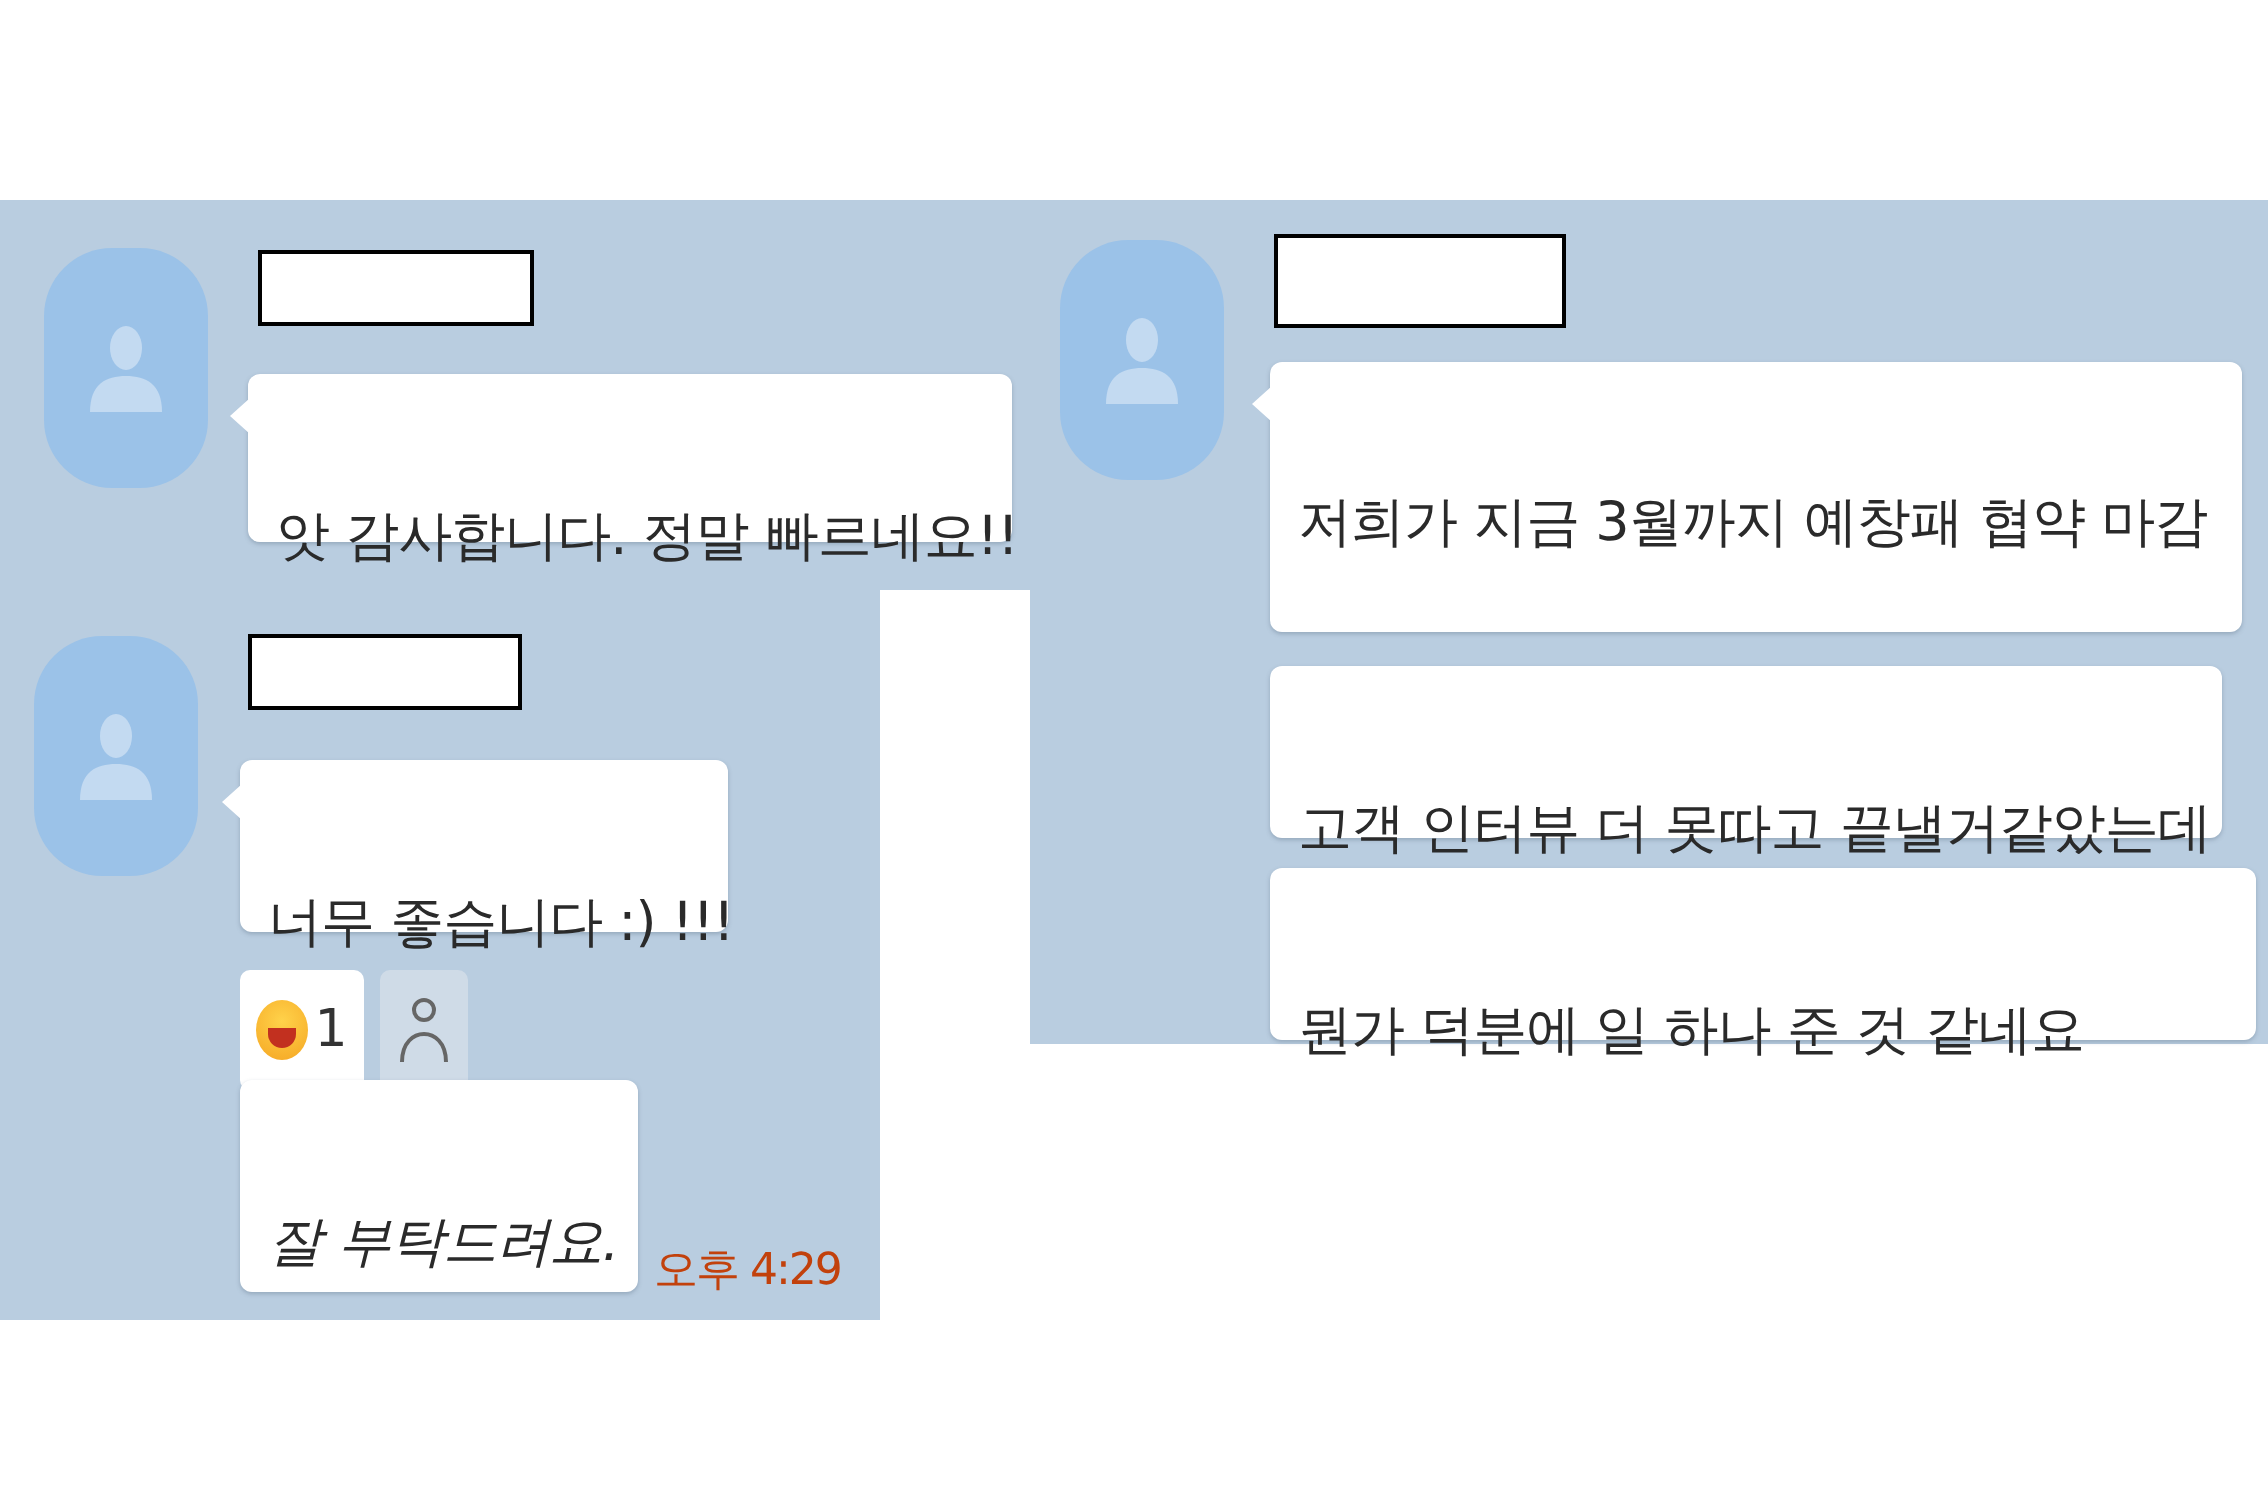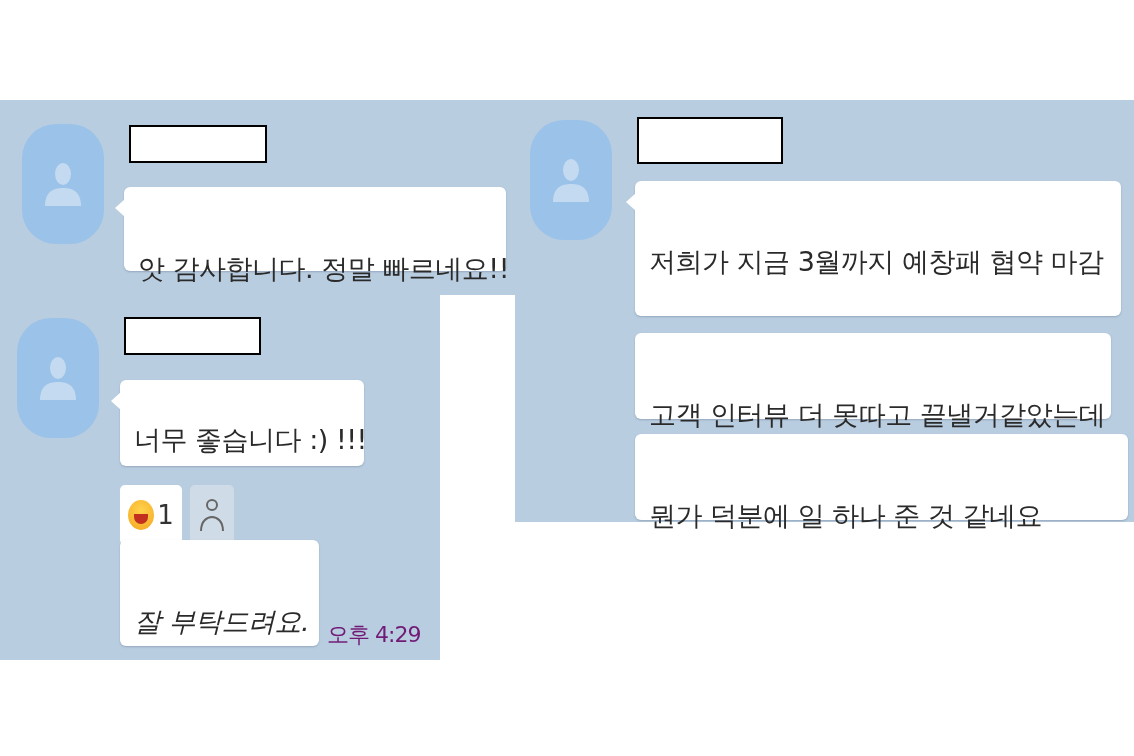--- a/index.html
+++ b/index.html
@@ -44,21 +44,21 @@
     width: 26px; height: 30px; border-radius: 50%;
     background: radial-gradient(circle at 50% 35%, #ffd24a, #f5a623);
     position: relative; margin-right: 3px;
   }
   .emoji-face::after {
     content: ""; position: absolute; left: 6px; top: 14px; width: 14px; height: 10px;
     background: #c2301f; border-radius: 0 0 8px 8px;
   }
   .reaction .count { font-size: 26px; color: #333; }
 
-  .timestamp { position: absolute; font-size: 22px; color: #701a75; letter-spacing: -1px; }
+  .timestamp { position: absolute; font-size: 22px; color: #c2410c; letter-spacing: -1px; }
 </style>
 </head>
 <body>
 
 <div class="panel" id="panel-left"></div>
 <div class="panel" id="panel-bridge"></div>
 <div class="panel" id="panel-right"></div>
 
 <div class="avatar" style="left:22px; top:124px;">
   <svg width="40" height="46" viewBox="0 0 40 46">
@@ -71,21 +71,21 @@
   <span class="txt">앗 감사합니다. 정말 빠르네요!!</span>
 </div>
 
 <div class="avatar" style="left:17px; top:318px;">
   <svg width="40" height="46" viewBox="0 0 40 46">
     <ellipse cx="20" cy="12" rx="8" ry="11" fill="#c3daf1"></ellipse>
     <path d="M2 44 C2 30 10 26 20 26 C30 26 38 30 38 44 Z" fill="#c3daf1"></path>
   </svg>
 </div>
 <div class="name-box" style="left:124px; top:317px; width:137px;"></div>
-<div class="bubble tail" style="left:120px; top:380px; width:244px; height:86px; text-align:right;">
+<div class="bubble tail" style="left:120px; top:380px; width:244px; height:86px; padding-top:22px;text-align:right;">
   <span class="txt">너무 좋습니다 :) !!!</span>
 </div>
 
 <div class="reaction" id="reaction-emoji">
   <span class="emoji-face"></span>
   <span class="count">1</span>
 </div>
 <div class="reaction" id="reaction-add">
   <svg width="30" height="40" viewBox="0 0 30 40">
     <circle cx="15" cy="10" r="5" fill="none" stroke="#666" stroke-width="2"></circle>

